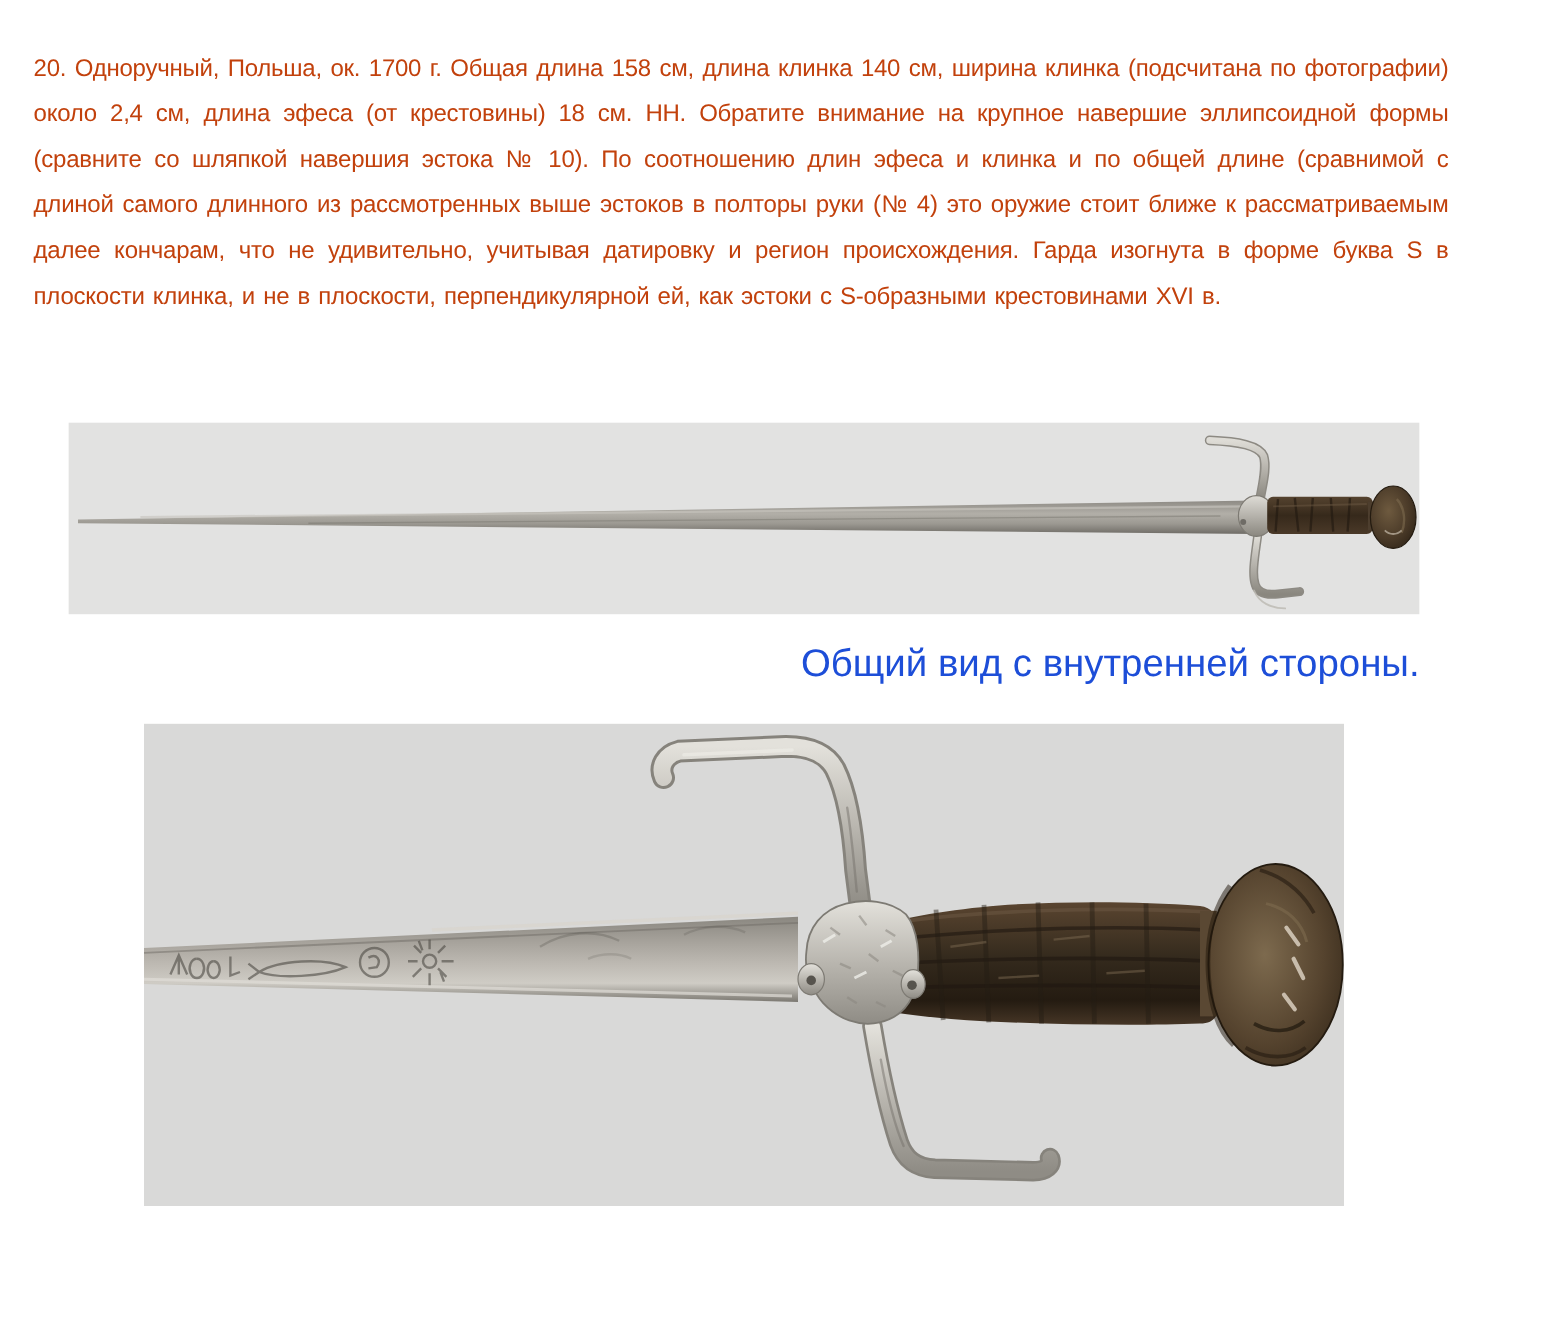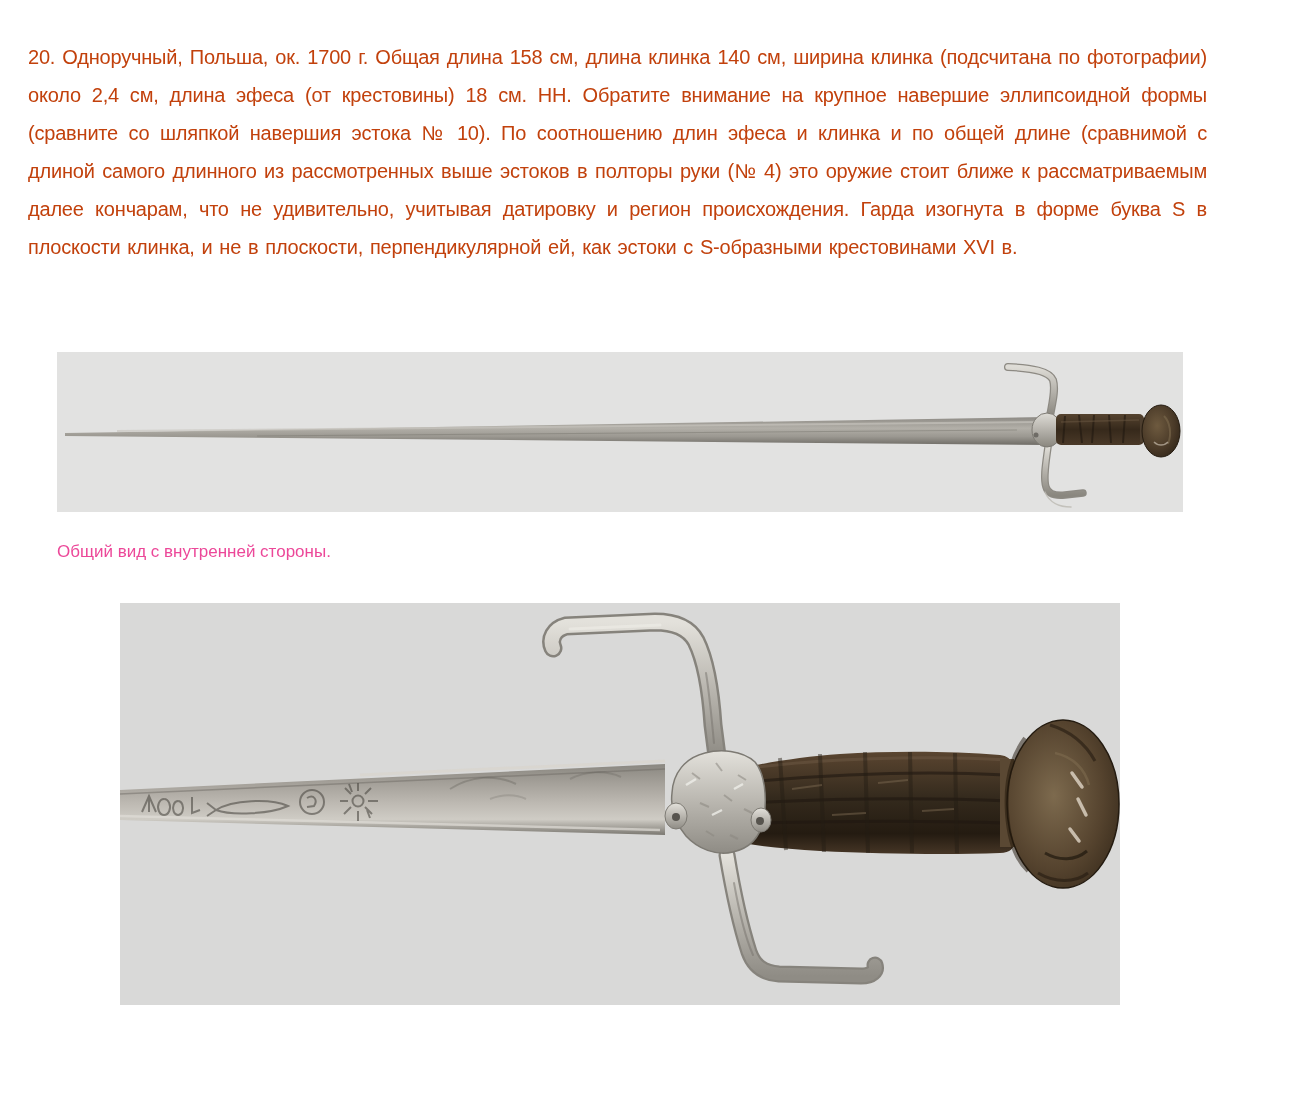--- a/index.html
+++ b/index.html
@@ -18,23 +18,23 @@
     letter-spacing:-0.2px;
     word-spacing:1.5px;
     text-align:justify;
     color:#c2410c;
   }
   .figure{position:absolute;margin:0;padding:0;}
   .fig1{left:57px;top:352px;width:1126px;height:160px;}
   .fig2{left:120px;top:603px;width:1000px;height:402px;}
   .caption{
     position:absolute;
-    font-size:17px;line-height:45px;
-    text-align:left;
-    color:#ec4899;
+    font-size:32px;line-height:45px;
+    text-align:right;
+    color:#1d4ed8;
   }
   .cap1{left:57px;top:534px;width:1126px;line-height:36px;}
   .cap2{left:5px;top:1026px;width:1230px;}
   svg{display:block;}
 </style>
 </head>
 <body>
 
 <div class="page">
 

